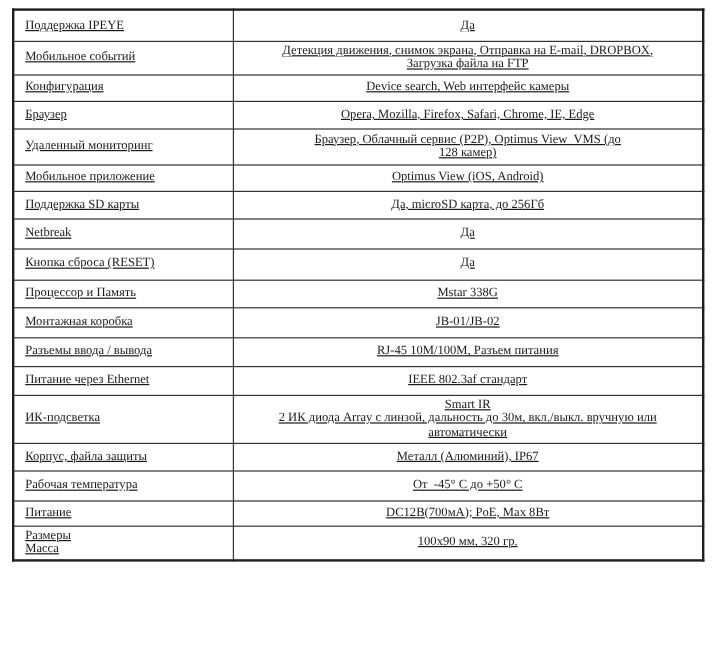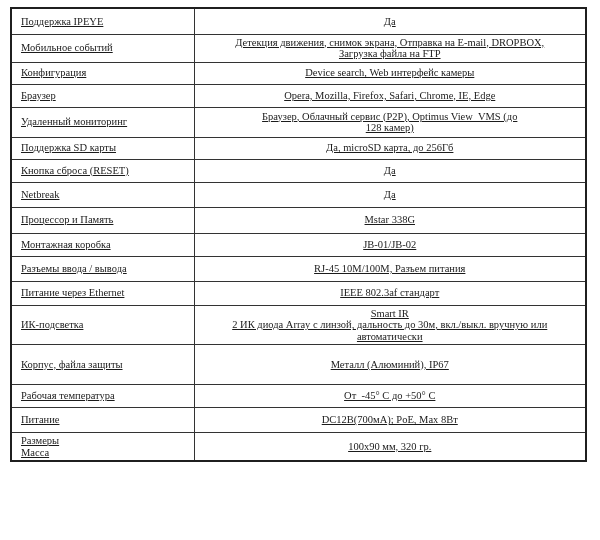--- a/index.html
+++ b/index.html
@@ -88,29 +88,33 @@
         <tr>
     <td class="label">Браузер</td>
     <td class="value">Opera, Mozilla, Firefox, Safari, Chrome, IE, Edge</td>
   </tr>
         <tr>
     <td class="label">Удаленный мониторинг</td>
     <td class="value">Браузер, Облачный сервис (P2P), Optimus View  VMS (до
 128 камер)</td>
   </tr>
         <tr>
+    <td class="label">Мобильное приложение</td>
+    <td class="value">Optimus View (iOS, Android)</td>
+  </tr>
+        <tr>
     <td class="label">Поддержка SD карты</td>
     <td class="value">Да, microSD карта, до 256Гб</td>
   </tr>
         <tr>
-    <td class="label">Кнопка сброса (RESET)</td>
+    <td class="label">Netbreak</td>
     <td class="value">Да</td>
   </tr>
         <tr>
-    <td class="label">Netbreak</td>
+    <td class="label">Кнопка сброса (RESET)</td>
     <td class="value">Да</td>
   </tr>
         <tr>
     <td class="label">Процессор и Память</td>
     <td class="value">Mstar 338G</td>
   </tr>
         <tr>
     <td class="label">Монтажная коробка</td>
     <td class="value">JB-01/JB-02</td>
   </tr>

